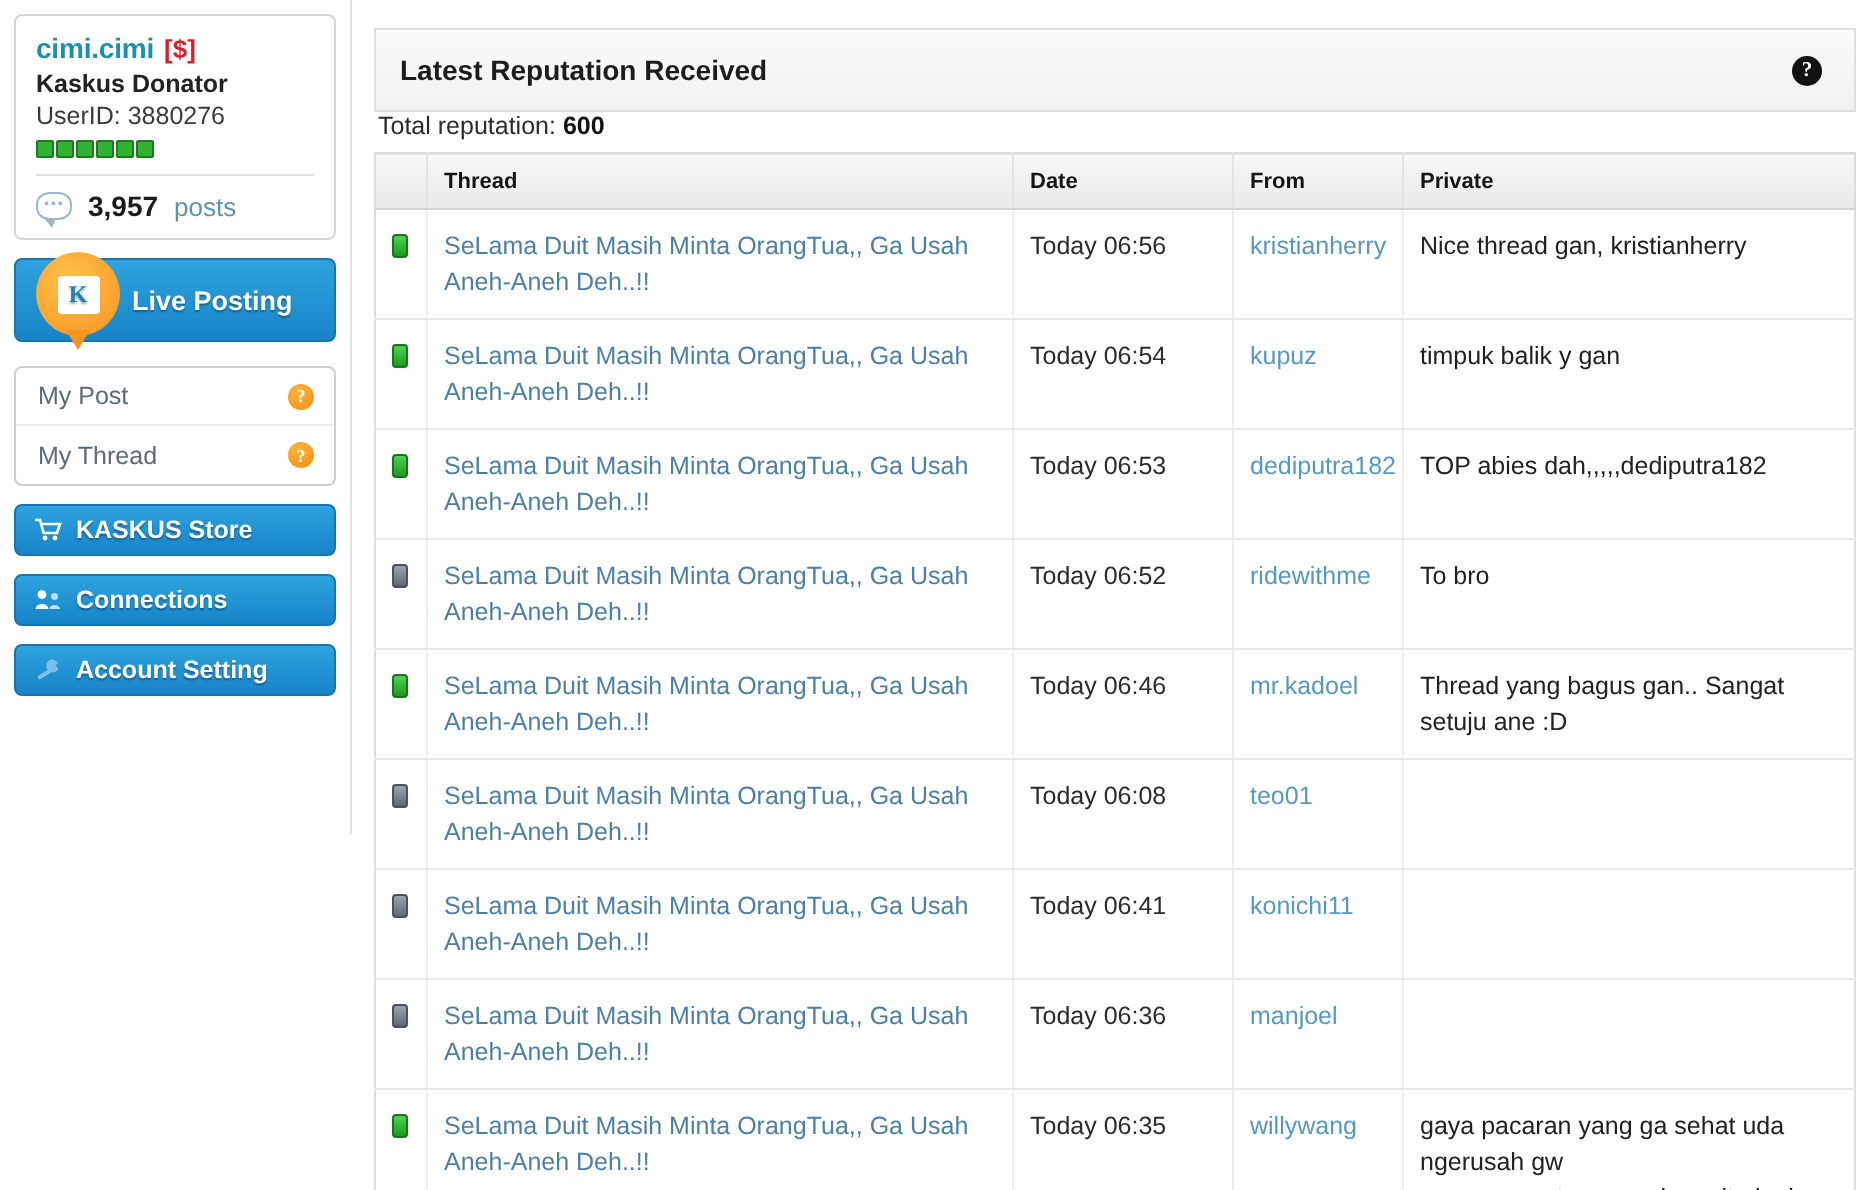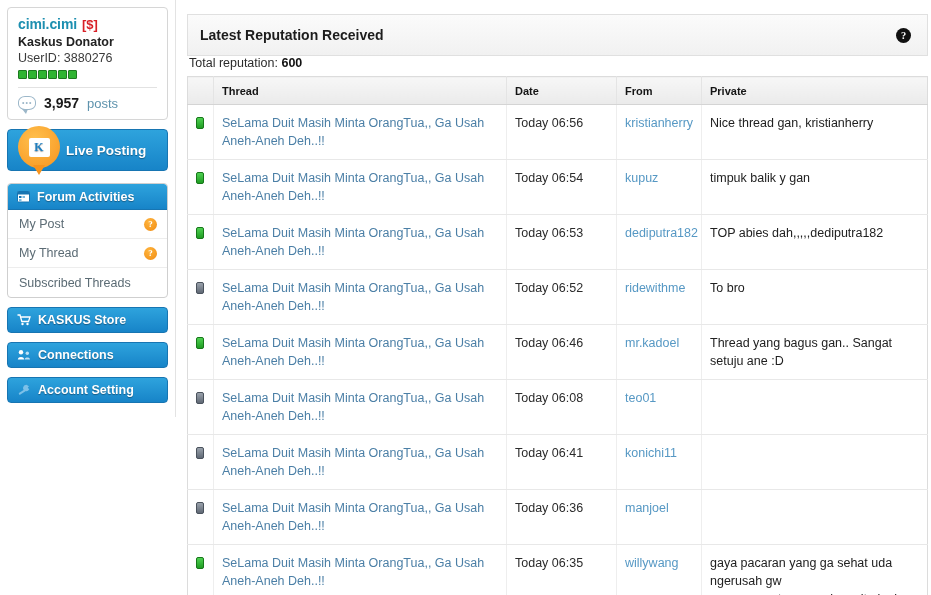--- a/index.html
+++ b/index.html
@@ -253,40 +253,27 @@
     </div>
 
     <div class="navbtn live">
       <span class="live-badge">
           <span class="live-k">K</span>
         </span>
       <span class="lbl">Live Posting</span>
     </div>
 
     <div class="navgroup">
-      <div class="navbtn">
-        <svg class="ico" width="13" height="13" viewBox="0 0 13 13">
-          <rect x="0.5" y="1.5" width="12" height="10.5" rx="1" fill="#fff" stroke="#1775b2"></rect>
-          <rect x="0.5" y="1.5" width="12" height="3" fill="#1775b2"></rect>
-          <rect x="2" y="6" width="2.5" height="2" fill="#1775b2"></rect>
-          <rect x="5.5" y="6" width="2.5" height="2" fill="#79b9e0"></rect>
-          <rect x="2" y="9" width="2.5" height="2" fill="#79b9e0"></rect>
-        </svg>
-        <span class="lbl">Forum Activities</span>
-      </div>
       <div class="subitem">
         <span>My Post</span>
         <span class="qmark">?</span>
       </div>
       <div class="subitem">
         <span>My Thread</span>
         <span class="qmark">?</span>
-      </div>
-      <div class="subitem">
-        <span>Subscribed Threads</span>
       </div>
     </div>
 
 
     <div class="navbtn">
       <svg class="ico" width="14" height="12" viewBox="0 0 14 12">
         <path d="M0.5 1 H3 L4.8 7.5 H11.5 L13 3 H4" fill="none" stroke="#fff" stroke-width="1.3"></path>
         <circle cx="5.5" cy="10" r="1.2" fill="#fff"></circle>
         <circle cx="10.5" cy="10" r="1.2" fill="#fff"></circle>
       </svg>

